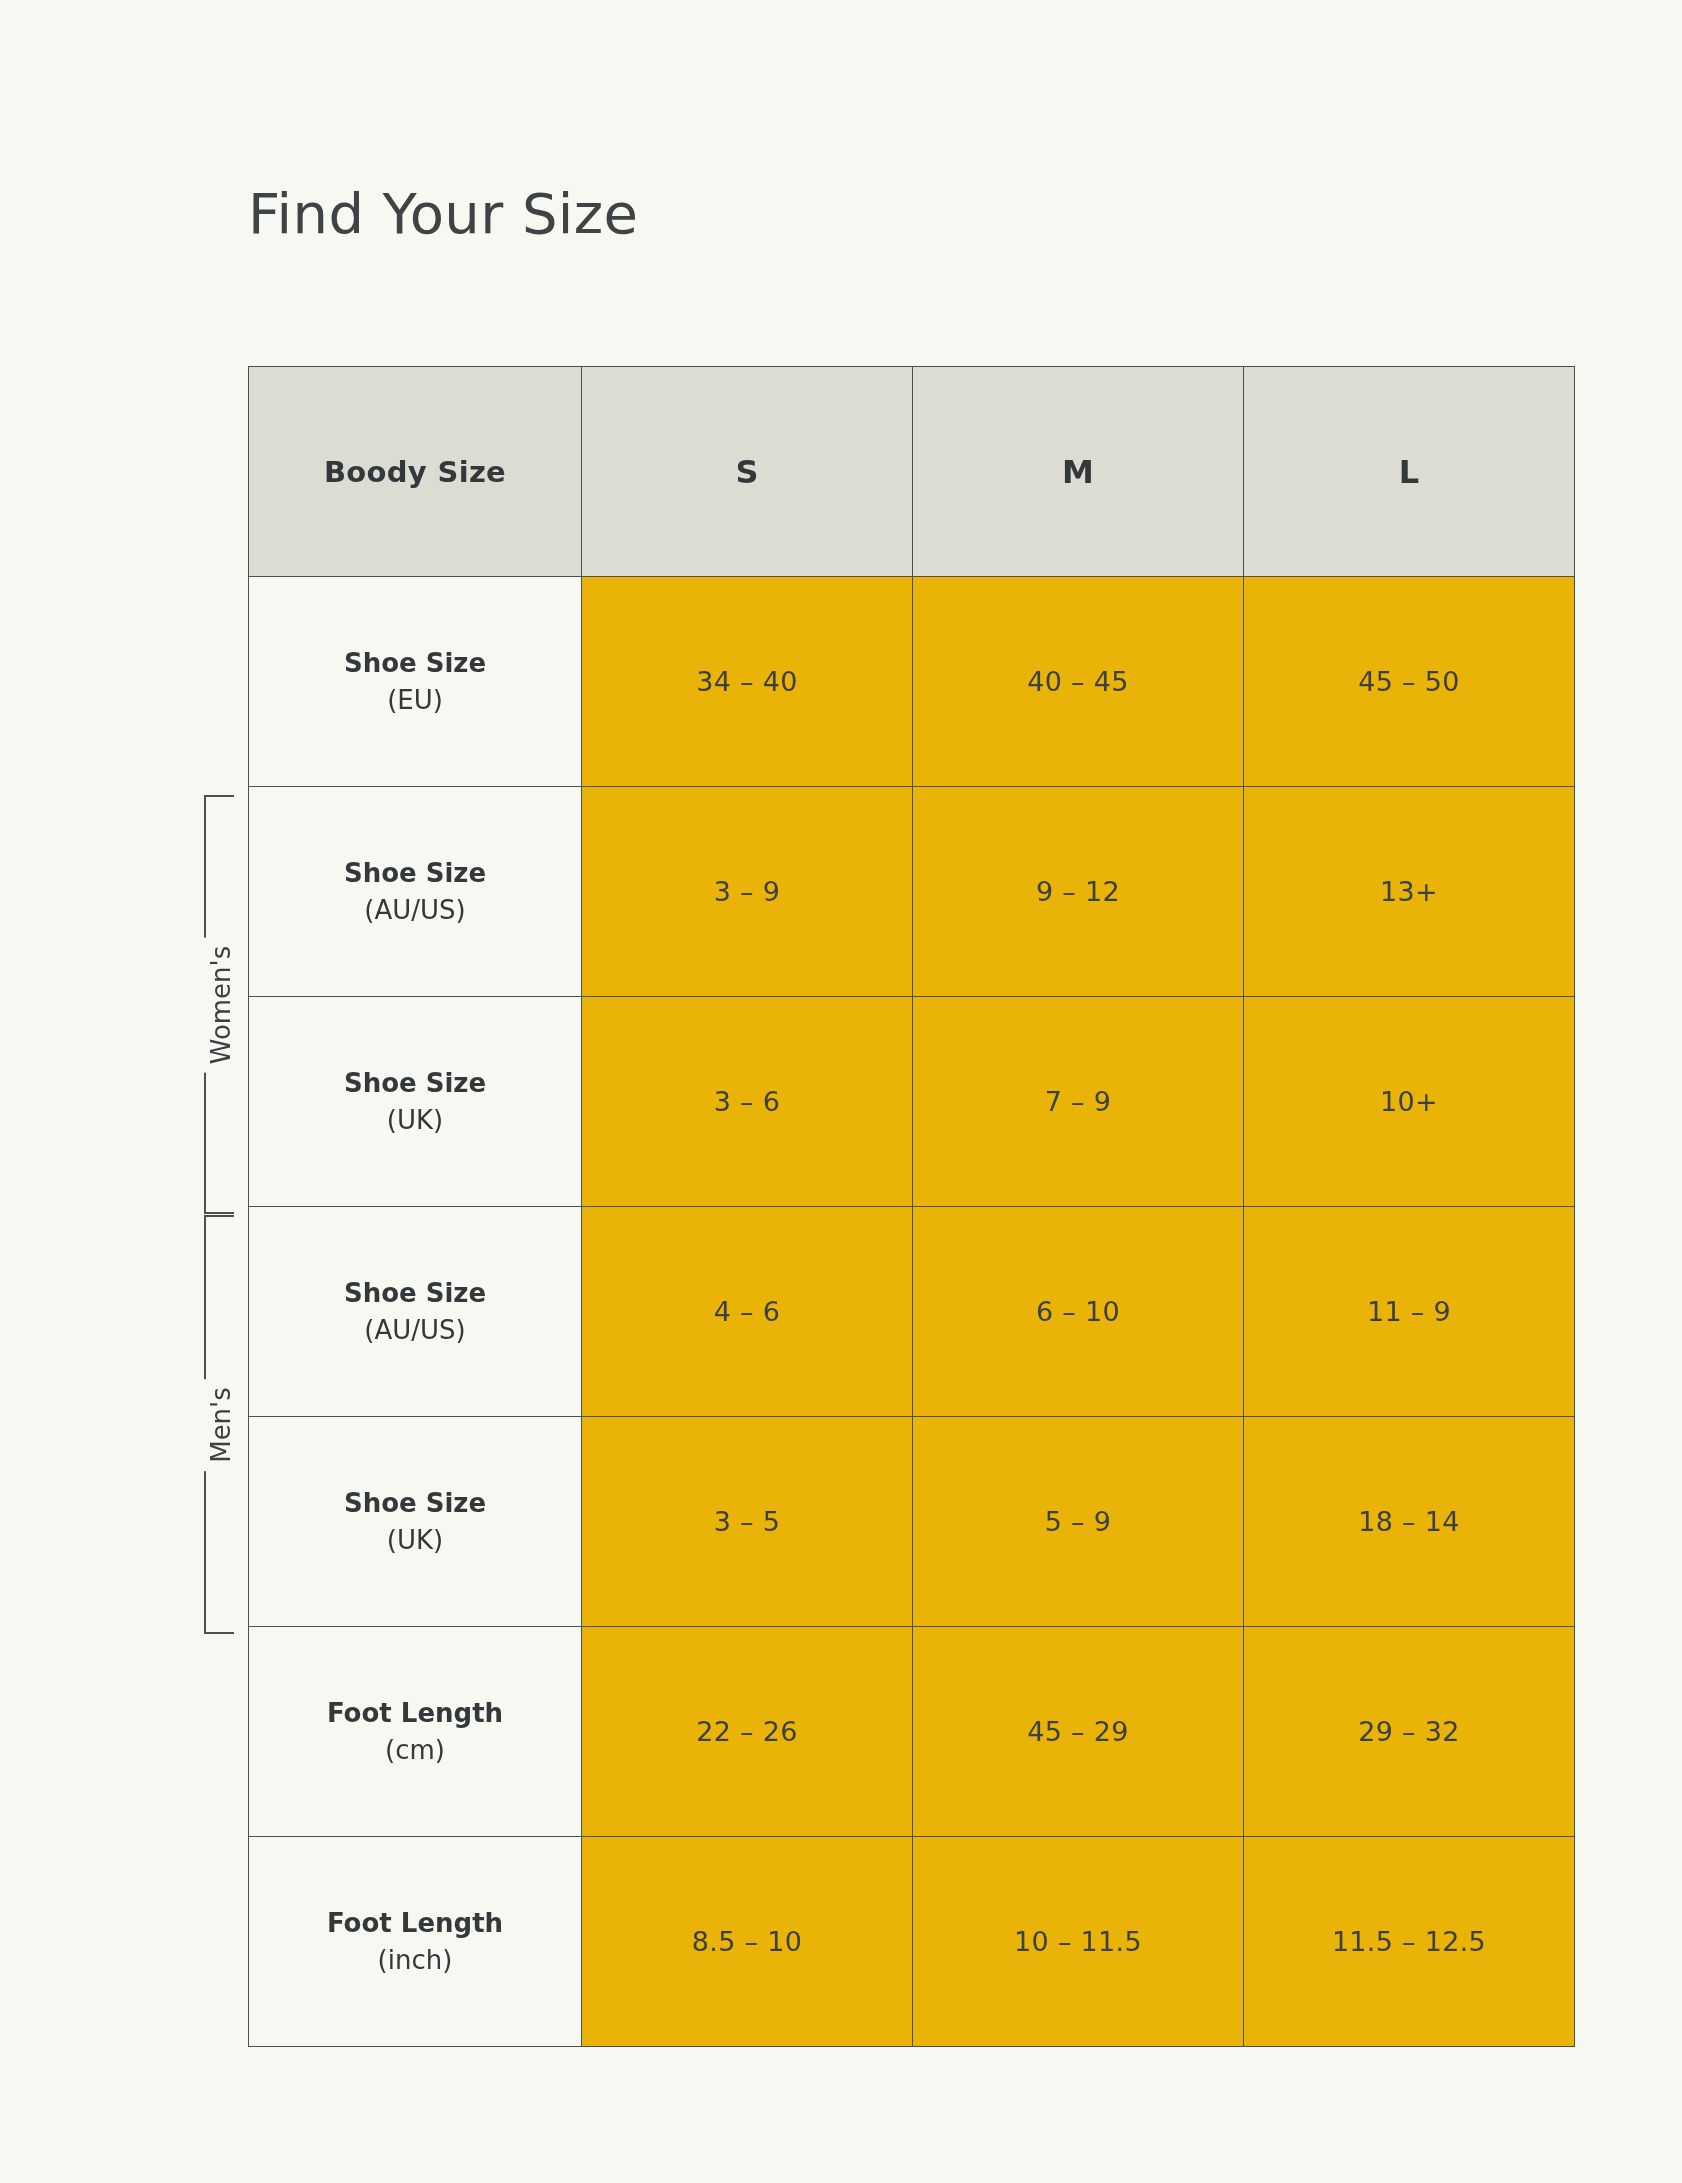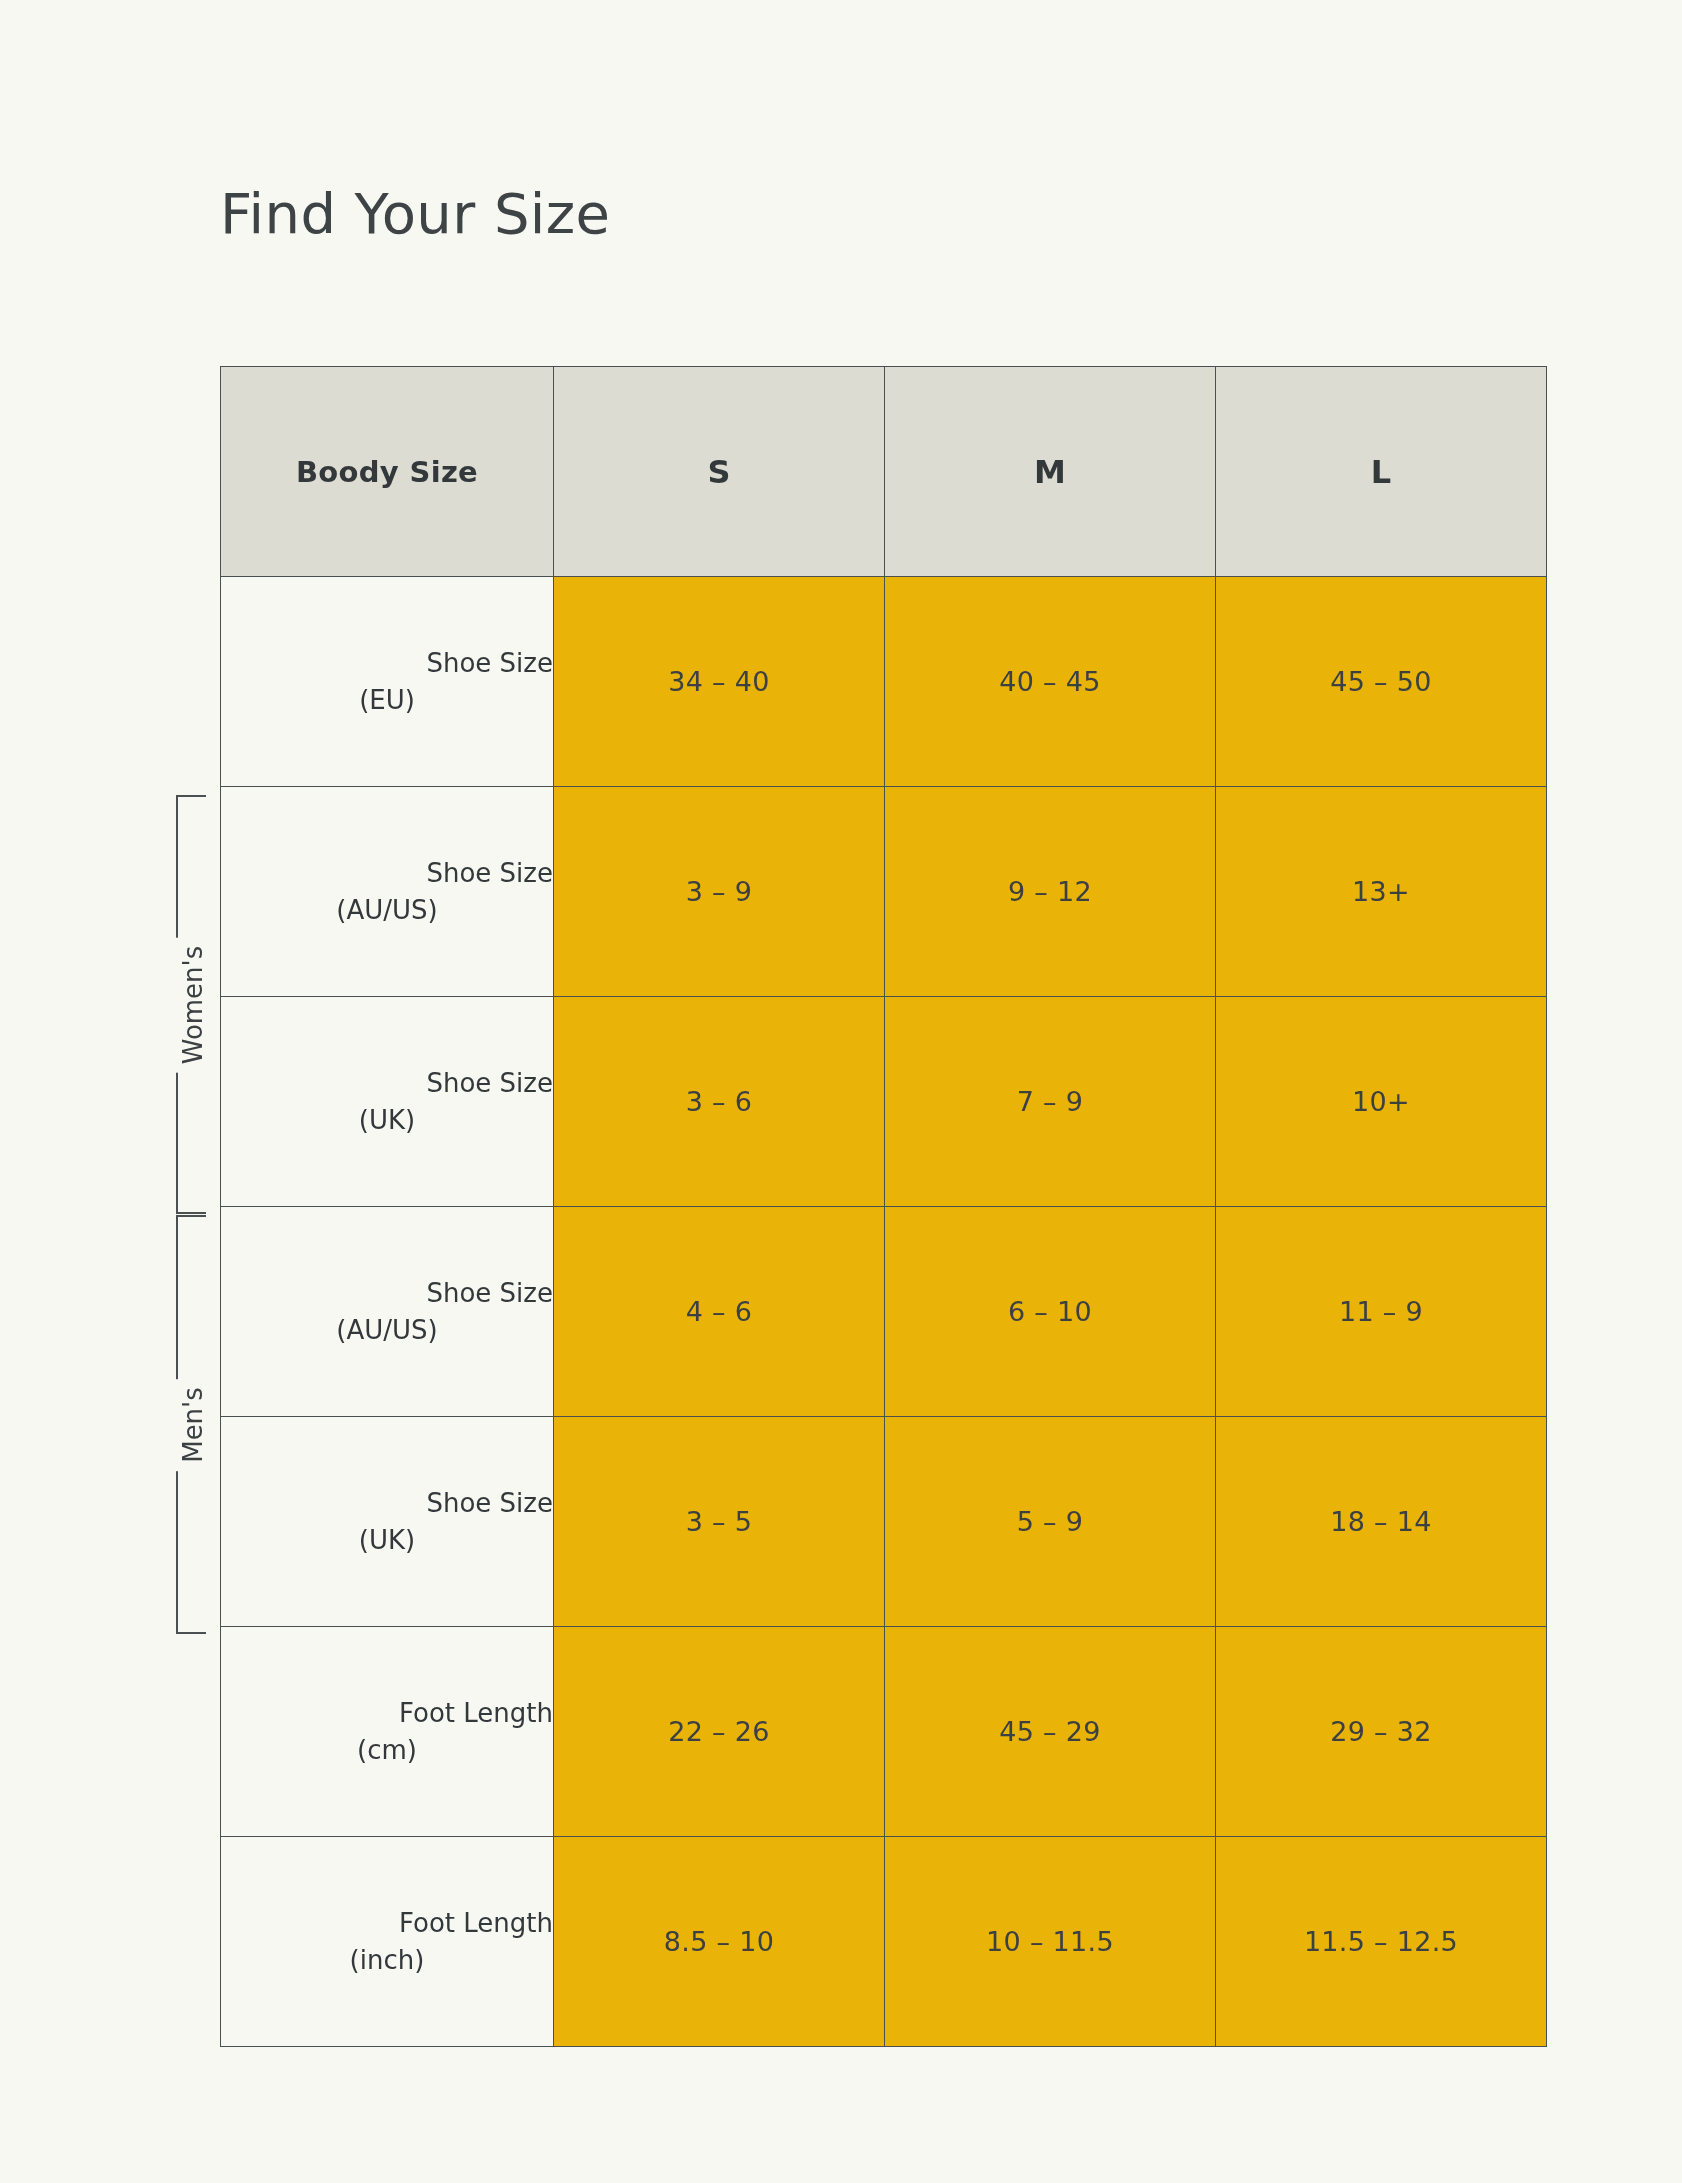--- a/index.html
+++ b/index.html
@@ -13,20 +13,21 @@
     font-family: "DejaVu Sans", sans-serif;
     color: #3b3f42;
     position: relative;
     overflow: hidden;
   }
 
   .page {
     position: absolute;
     inset: 0;
     background: #f8f8f3;
+    margin-left: 28px;
   }
 
   .page-title {
     position: absolute;
     left: 220px;
     top: 143px;
     font-size: 56px;
     font-weight: 400;
     letter-spacing: 0.4px;
     color: #3e4346;
@@ -80,23 +81,22 @@
 
   tbody tr { height: 210px; }
 
   tbody td.row-label {
     background: #f8f8f3;
     font-size: 26px;
     line-height: 1.42;
     color: #33383b;
   }
   tbody td.row-label .l1 {
-    font-weight: 400;
+    font-weight: 700;
     display: block;
-    text-align: right;
   }
   tbody td.row-label .l2 {
     font-weight: 400;
     display: block;
   }
 
   tbody td.value {
     background: #eab308;
     font-size: 27px;
     font-weight: 400;

